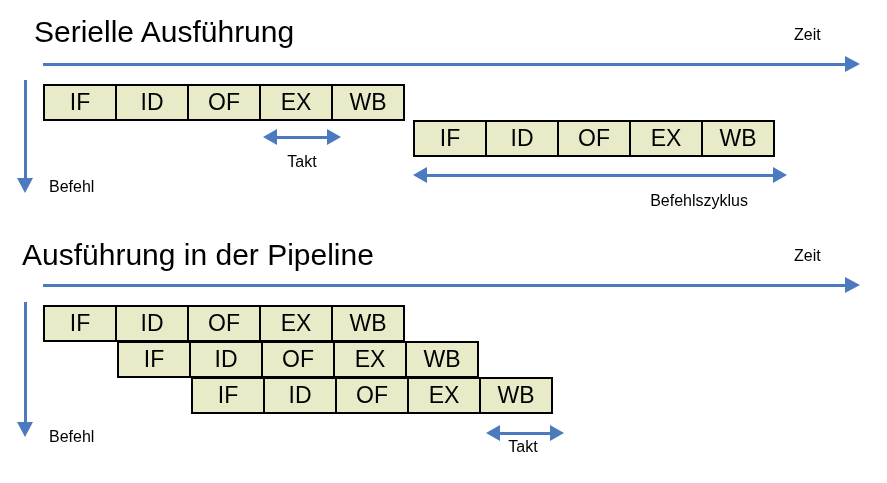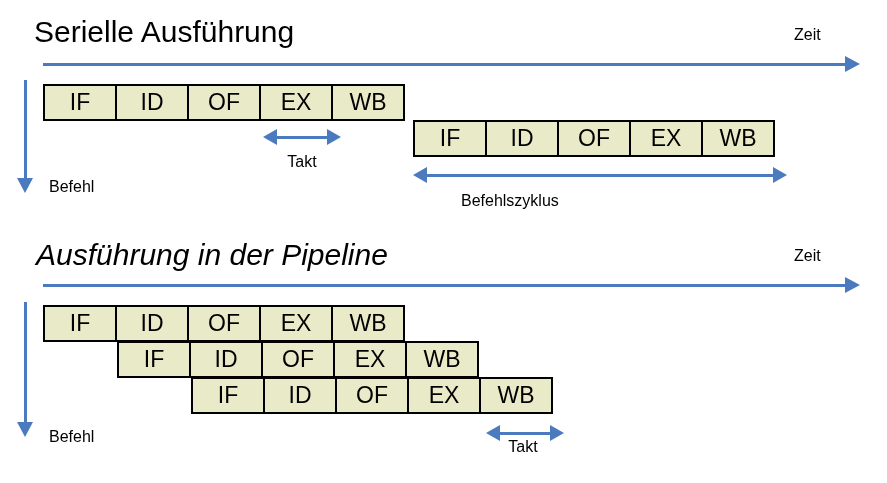--- a/index.html
+++ b/index.html
@@ -16,30 +16,30 @@
     height: 483px;
     background: var(--background);
     font-family: "Liberation Sans", sans-serif;
     color: var(--text);
     overflow: hidden;
   }
 
   
   .title { position: absolute; font-size: 30px; white-space: nowrap; }
   #s1-title { left: 34px; top: 15px; }
-  #s2-title { left: 36px; top: 238px; font-style: italic; }
+  #s2-title { left: 22px; top: 238px; }
 
   
   .small-label { position: absolute; font-size: 16px; white-space: nowrap; }
   #s1-zeit   { left: 794px; top: 26px; }
   #s2-zeit   { left: 794px; top: 247px; }
   #s1-befehl { left: 49px;  top: 178px; }
   #s2-befehl { left: 49px;  top: 428px; }
   #s1-takt-label { left: 269px; top: 153px; width: 66px;  text-align: center; }
-  #s1-bz-label   { left: 461px; top: 192px; width: 300px; text-align: left; }
+  #s1-bz-label   { left: 448px; top: 192px; width: 300px; text-align: right; }
   #s2-takt-label { left: 490px; top: 438px; width: 66px;  text-align: center; }
 
   
   .haxis { position: absolute; left: 43px; width: 817px; height: 17px; }
   #s1-haxis { top: 56px; }
   #s2-haxis { top: 277px; }
   .haxis .hline {
     position: absolute; left: 0; right: 12px; top: 7px; height: 3px;
     background: var(--accent-blue);
   }

